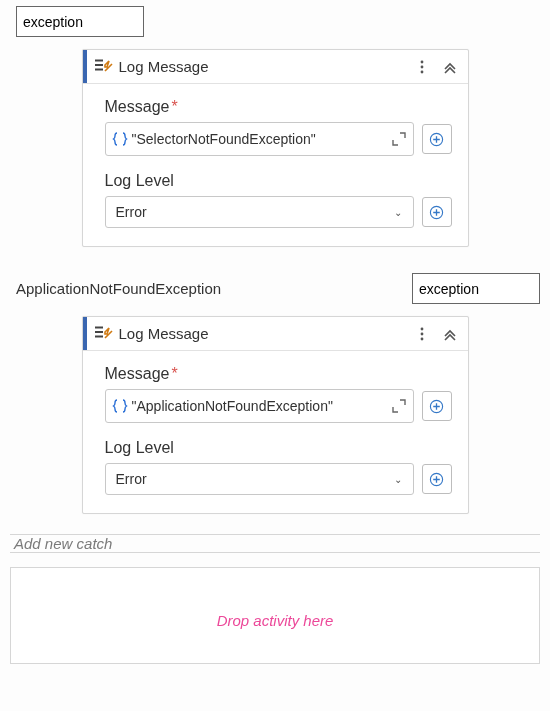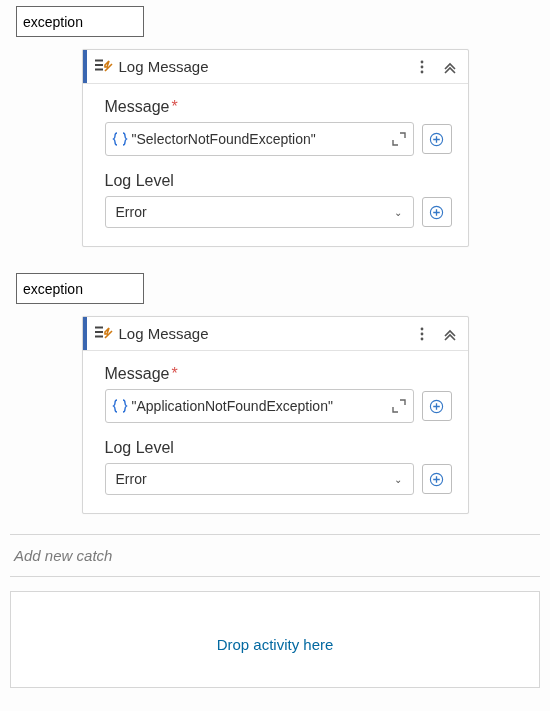--- a/index.html
+++ b/index.html
@@ -71,26 +71,26 @@
     .plus-btn {
       width: 30px; height: 30px;
       border: 1px solid #bdbdbd;
       border-radius: 3px;
       display: flex; align-items: center; justify-content: center;
       background: #fff;
       color: #3578c7;
       cursor: pointer;
     }
 
-    .add-catch-row { border-top: 1px solid #d6d6d6; border-bottom: 1px solid #d6d6d6; padding: 12px 4px; margin-top: 4px; color: #7a7a7a; font-style: italic; font-size: 15px; }
+    .add-catch-row { border-top: 1px solid #d6d6d6; border-bottom: 1px solid #d6d6d6; padding: 0 4px; margin-top: 4px; color: #7a7a7a; font-style: italic; font-size: 15px; }
 
     .finally-block { border: 1px solid #d6d6d6; margin-top: 14px; background: #fff; padding-bottom: 4px; }
     .finally-header { padding: 8px 10px 0 10px; font-weight: 700; font-size: 15px; }
     .dropzone {
-      color: #0369a1; text-align: center;
+      color: #ec4899; font-style: italic; text-align: center;
       padding: 44px 0 30px 0; font-size: 15px;
     }
 
     
     .ic { width: 16px; height: 16px; display: inline-flex; align-items: center; justify-content: center; }
     .ic-logmsg { position: absolute; left: 12px; width: 18px; height: 18px; }
   </style>
 </head>
 <body>
 
@@ -170,20 +170,21 @@
               </svg>
           </div>
         </div>
       </div>
     </div>
   </div>
 </div>
 
 <div class="catch-block">
   <div class="catch-header">
+    <span class="catch-title">ApplicationNotFoundException</span>
     <input class="catch-var-input" value="exception" style="">
   </div>
 
   <div class="activity-card">
     <div class="activity-header">
       <div class="activity-accent"></div>
       <span class="ic-logmsg">
         <svg viewBox="0 0 18 18">
             <rect x="0" y="1.5" width="8" height="2" fill="#444"></rect>
             <rect x="0" y="6" width="8" height="2" fill="#444"></rect>

